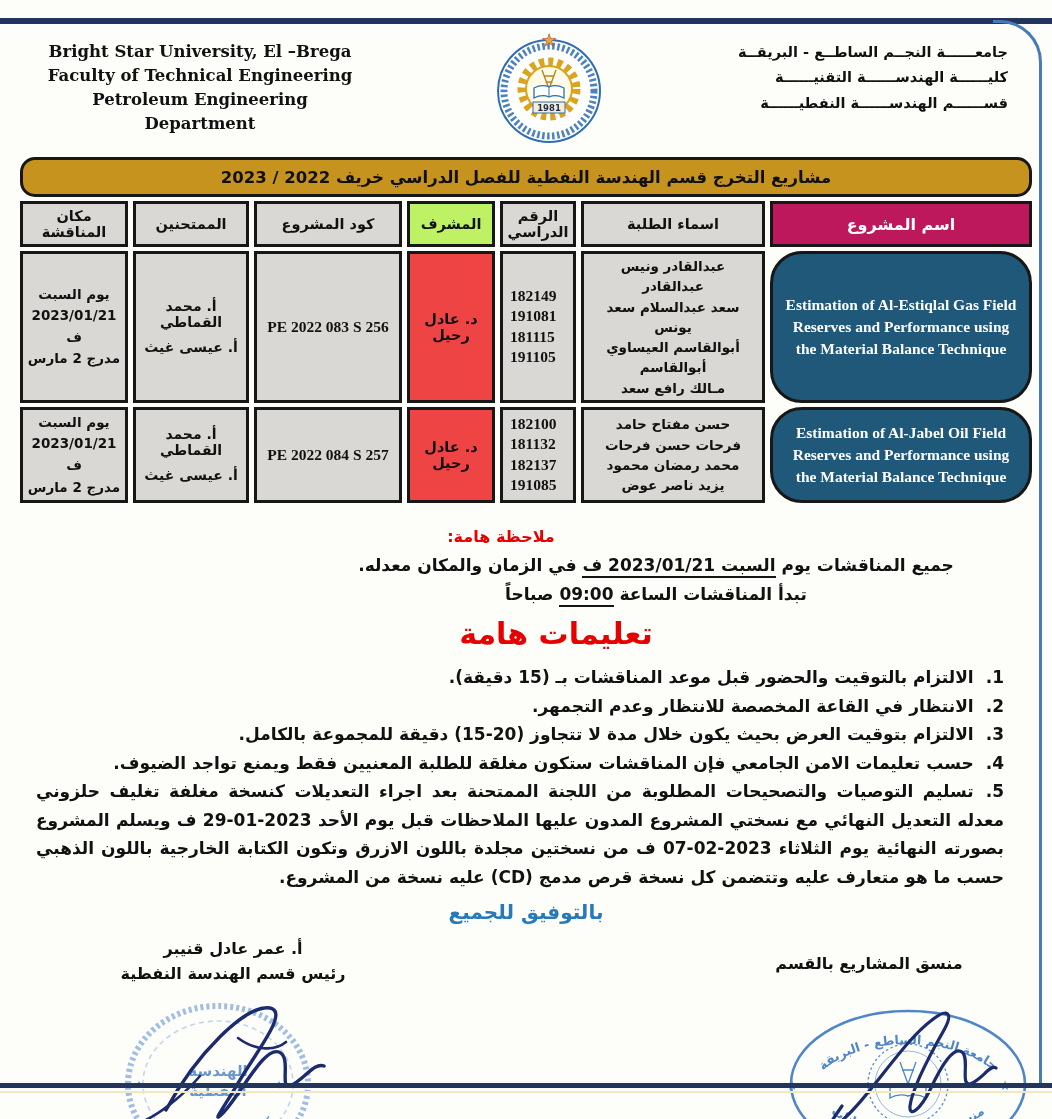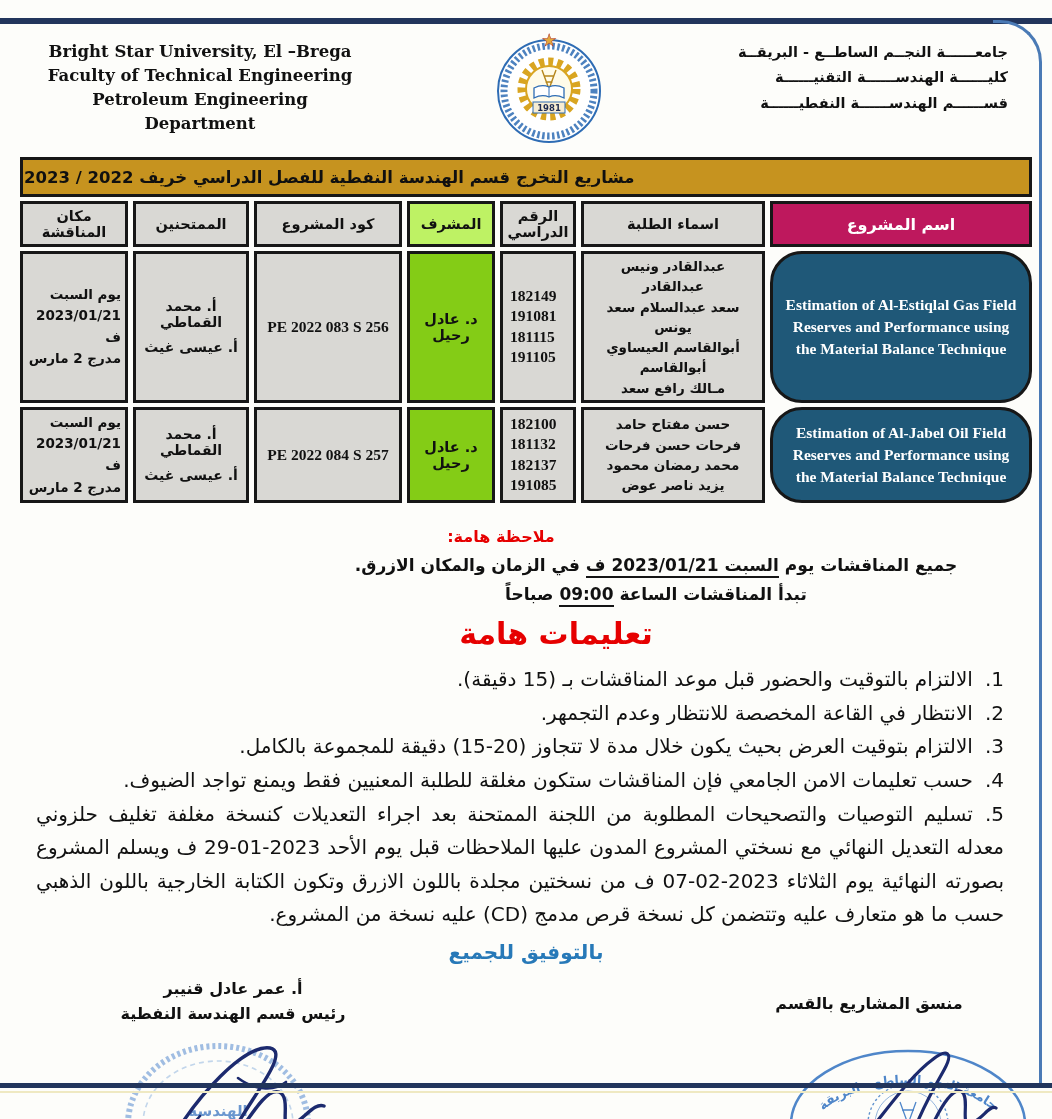--- a/index.html
+++ b/index.html
@@ -16,42 +16,42 @@
   
   .hdr{display:flex;align-items:flex-start;justify-content:space-between;padding:30px 44px 0 40px;}
   .hdr-ar{width:270px;font-weight:bold;font-size:14.5px;line-height:1.75;text-align:right;padding-top:10px;}
   .hdr-en{width:320px;direction:ltr;font-family:"DejaVu Serif",serif;font-weight:bold;
           font-size:16.5px;line-height:1.45;text-align:center;padding-top:10px;}
   .logo-wrap{flex:1;display:flex;justify-content:center;}
 
   
   table{border-collapse:separate;border-spacing:5px 4px;margin:8px auto 0;width:998px;table-layout:fixed;}
   td,th{border:3px solid #171717;box-sizing:border-box;}
-  .title-cell{background:#c6931f;height:40px;font-size:16.5px;font-weight:bold;text-align:left;color:#101010;}
+  .title-cell{background:#c6931f;height:40px;font-size:16.5px;font-weight:bold;text-align:center;color:#101010;border-radius:15px;}
   th{background:#d9d8d4;font-size:14.5px;font-weight:bold;height:46px;text-align:center;}
   th.proj{background:#be185d;color:#fff;font-size:16px;}
   th.sup{background:#bef264;}
   tbody td{background:#d9d8d4;font-weight:bold;font-size:14px;text-align:center;vertical-align:middle;height:86px;padding:2px 4px;}
   td.proj-cell{background:#1f5878;color:#fff;direction:ltr;font-family:"Liberation Serif",serif;
                font-size:15.5px;font-weight:bold;line-height:1.4;padding:4px 10px;border-radius:32px;}
-  td.sup-cell{background:#84cc16;font-size:14.5px;}
+  td.sup-cell{background:#ef4444;font-size:14.5px;}
   td.ids{direction:ltr;text-align:left;font-family:"Liberation Serif",serif;font-size:15.5px;
          padding-left:7px;line-height:1.32;font-weight:bold;}
   td.code{direction:ltr;font-family:"Liberation Serif",serif;font-size:15.5px;}
   td.students{font-size:13.5px;line-height:1.5;}
   td.exam .ex-line{margin:9px 0;}
-  td.loc{font-size:13.5px;line-height:1.6;text-align:right;}
+  td.loc{font-size:13.5px;line-height:1.6;}
 
   
   .note-head{color:#e60000;font-weight:bold;font-size:16px;text-align:center;margin:20px 50px 0 0;}
   .note-line{text-align:center;font-weight:bold;font-size:17px;margin-top:9px;transform:translateX(130px);}
   .u{border-bottom:2px solid #151515;padding-bottom:1px;}
   .inst-title{color:#e60000;text-align:center;font-size:30px;font-weight:bold;margin-top:12px;transform:translateX(30px);}
 
-  .inst-list{margin:12px 48px 0 36px;font-weight:normal;font-size:20px;line-height:1.68;text-align:justify;}
+  .inst-list{margin:12px 48px 0 36px;font-weight:bold;font-size:17px;line-height:1.68;text-align:justify;}
   .inst-item .num{margin-left:12px;}
 
   .closing{color:#2779b8;text-align:center;font-size:20px;font-weight:bold;margin-top:8px;}
 
   
   .sig-row{position:relative;height:60px;margin-top:12px;}
   .sig-left{position:absolute;left:108px;top:0;width:250px;text-align:center;font-weight:bold;font-size:16px;line-height:1.6;}
   .sig-right{position:absolute;right:58px;top:18px;width:250px;text-align:center;font-weight:bold;font-size:16px;}
   .stamps{position:relative;height:178px;}
   .stamp-left-svg{position:absolute;left:88px;top:-4px;}
@@ -173,21 +173,21 @@
           <div>يوم السبت</div>
           <div>2023/01/21 ف</div>
           <div>مدرج 2 مارس</div>
         </td>
       </tr>
     </tbody>
   </table>
 
   <div class="note-head">ملاحظة هامة:</div>
   <div class="note-line">
-    <span>جميع المناقشات يوم </span><span class="u">السبت 2023/01/21 ف</span><span> في الزمان والمكان الازرق.</span>
+    <span>جميع المناقشات يوم </span><span class="u">السبت 2023/01/21 ف</span><span> في الزمان والمكان معدله.</span>
   </div>
   <div class="note-line">
     <span>تبدأ المناقشات الساعة </span><span class="u">09:00</span><span> صباحاً</span>
   </div>
 
   <div class="inst-title">تعليمات هامة</div>
 
   <div class="inst-list">
     <div class="inst-item">
       <span class="num">1.</span><span>الالتزام بالتوقيت والحضور قبل موعد المناقشات بـ (15 دقيقة).</span>

